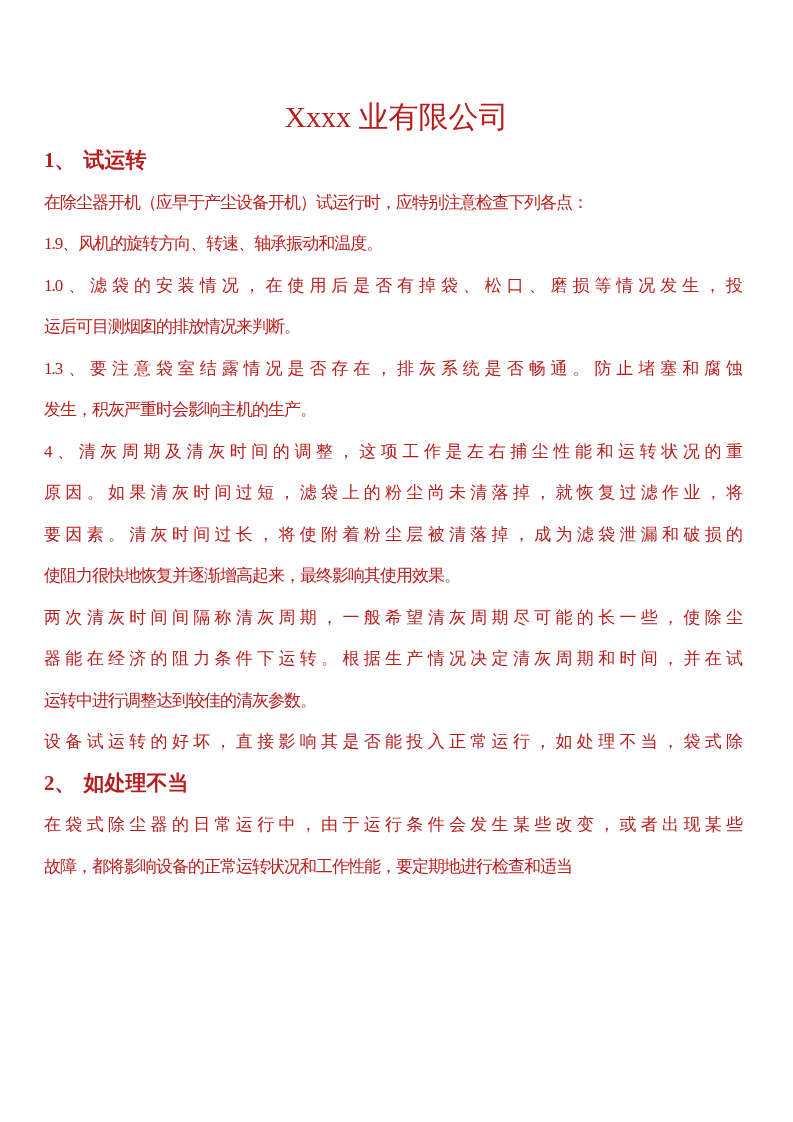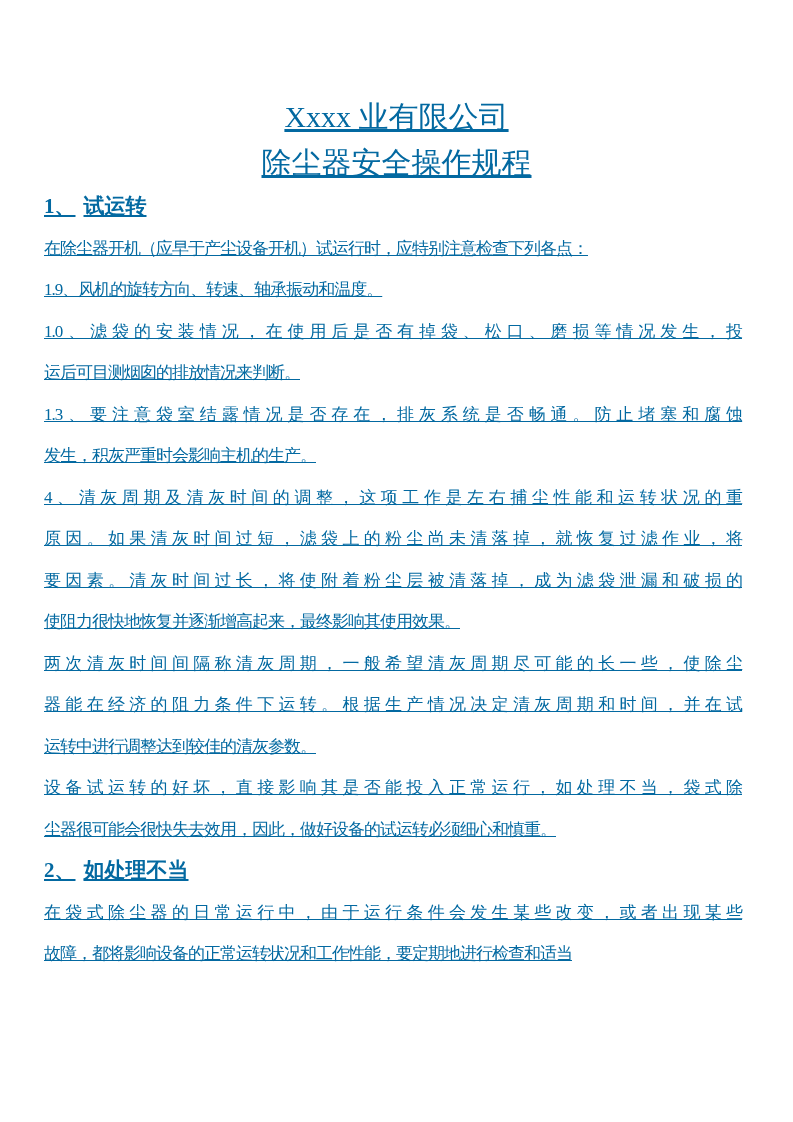--- a/index.html
+++ b/index.html
@@ -54,24 +54,23 @@
     text-align-last: justify;
   }
   .line.last {
     text-align: justify;
     text-align-last: left;
   }
 </style>
 </head>
 <body>
 
-<div class="page" style="background: rgb(255, 255, 255); color: #0369a1; text-decoration: underline;">
+<div class="page" style="background: rgb(255, 255, 255); color: #b91c1c;">
   <div class="titles">
     <div class="doc-title">Xxxx 业有限公司</div>
-    <div class="doc-subtitle">除尘器安全操作规程</div>
   </div>
   <div class="doc-body">
 
   <div class="heading"><span class="num">1、</span><span>试运转</span></div>
       <div class="paragraph">
         <div class="line last">在除尘器开机（应早于产尘设备开机）试运行时，应特别注意检查下列各点：</div>
       </div>
       <div class="paragraph">
         <div class="line last">1.9、风机的旋转方向、转速、轴承振动和温度。</div>
       </div>
@@ -89,21 +88,20 @@
         <div class="line">要因素。清灰时间过长，将使附着粉尘层被清落掉，成为滤袋泄漏和破损的</div>
         <div class="line last">使阻力很快地恢复并逐渐增高起来，最终影响其使用效果。</div>
       </div>
       <div class="paragraph">
         <div class="line">两次清灰时间间隔称清灰周期，一般希望清灰周期尽可能的长一些，使除尘</div>
         <div class="line">器能在经济的阻力条件下运转。根据生产情况决定清灰周期和时间，并在试</div>
         <div class="line last">运转中进行调整达到较佳的清灰参数。</div>
       </div>
       <div class="paragraph">
         <div class="line">设备试运转的好坏，直接影响其是否能投入正常运行，如处理不当，袋式除</div>
-        <div class="line last">尘器很可能会很快失去效用，因此，做好设备的试运转必须细心和慎重。</div>
       </div>
       <div class="heading"><span class="num">2、</span><span>如处理不当</span></div>
       <div class="paragraph">
         <div class="line">在袋式除尘器的日常运行中，由于运行条件会发生某些改变，或者出现某些</div>
         <div class="line last">故障，都将影响设备的正常运转状况和工作性能，要定期地进行检查和适当</div>
       </div>
     </div>
 </div>
 
 </body></html>

